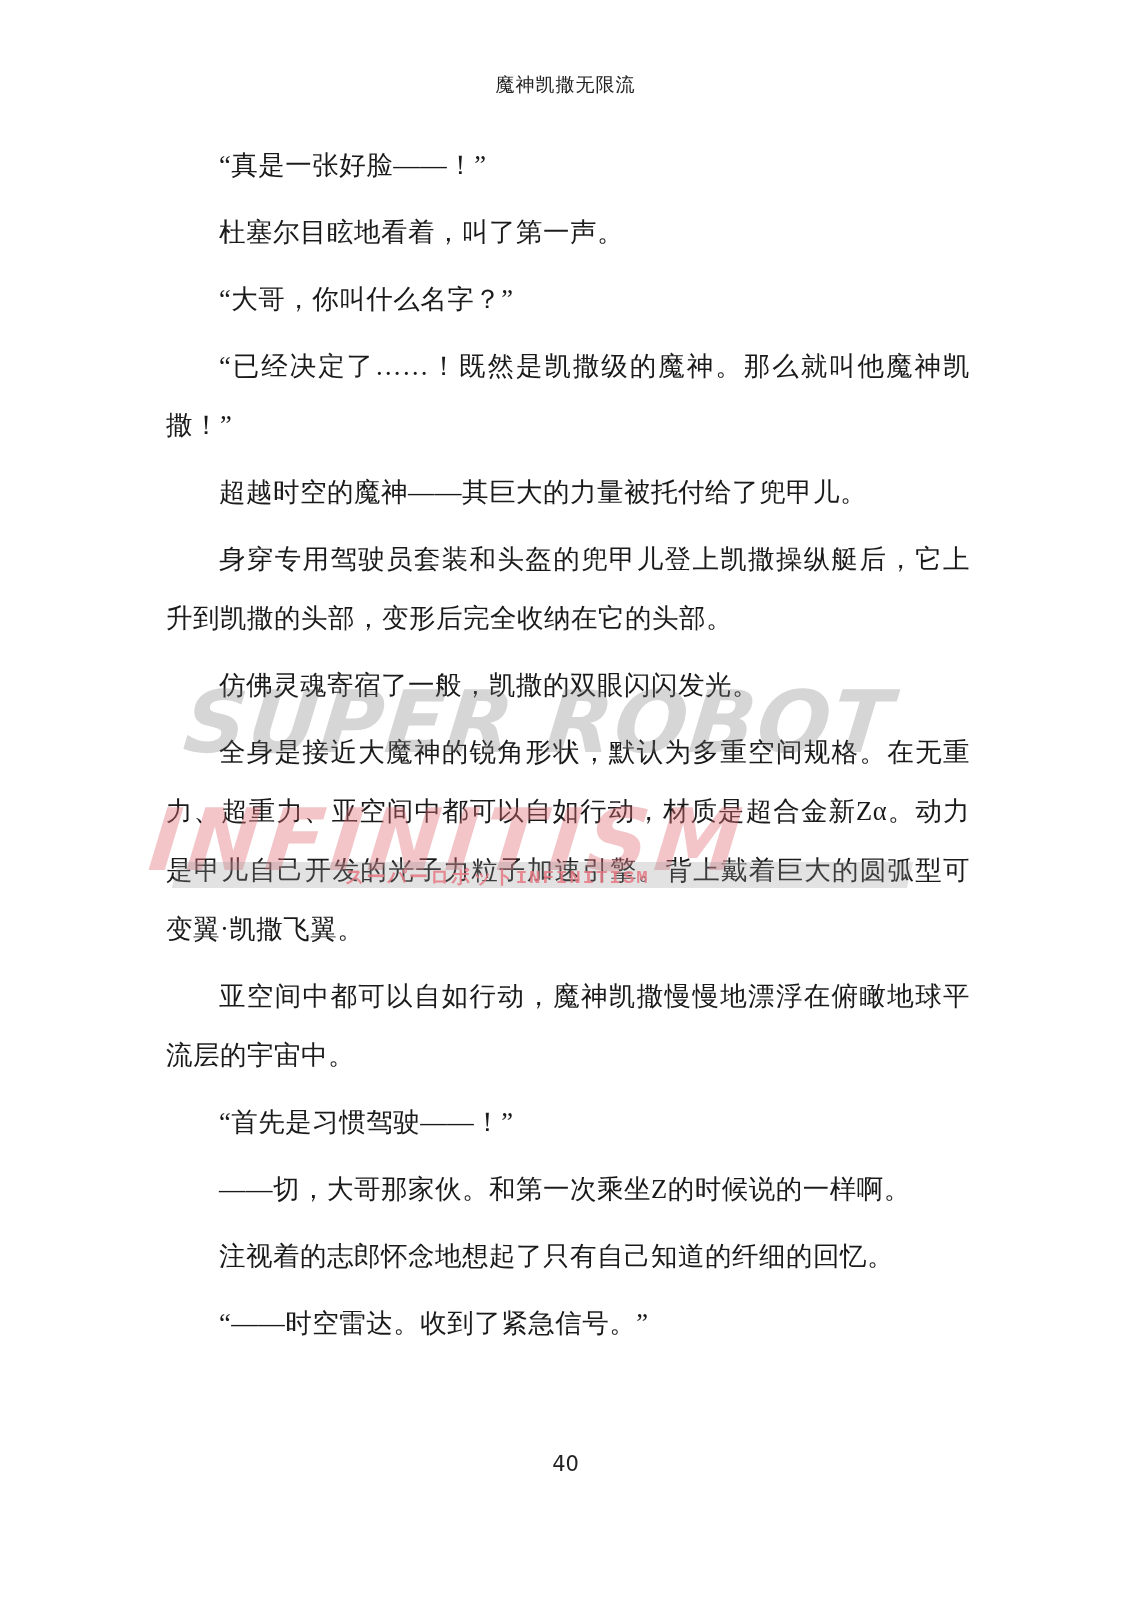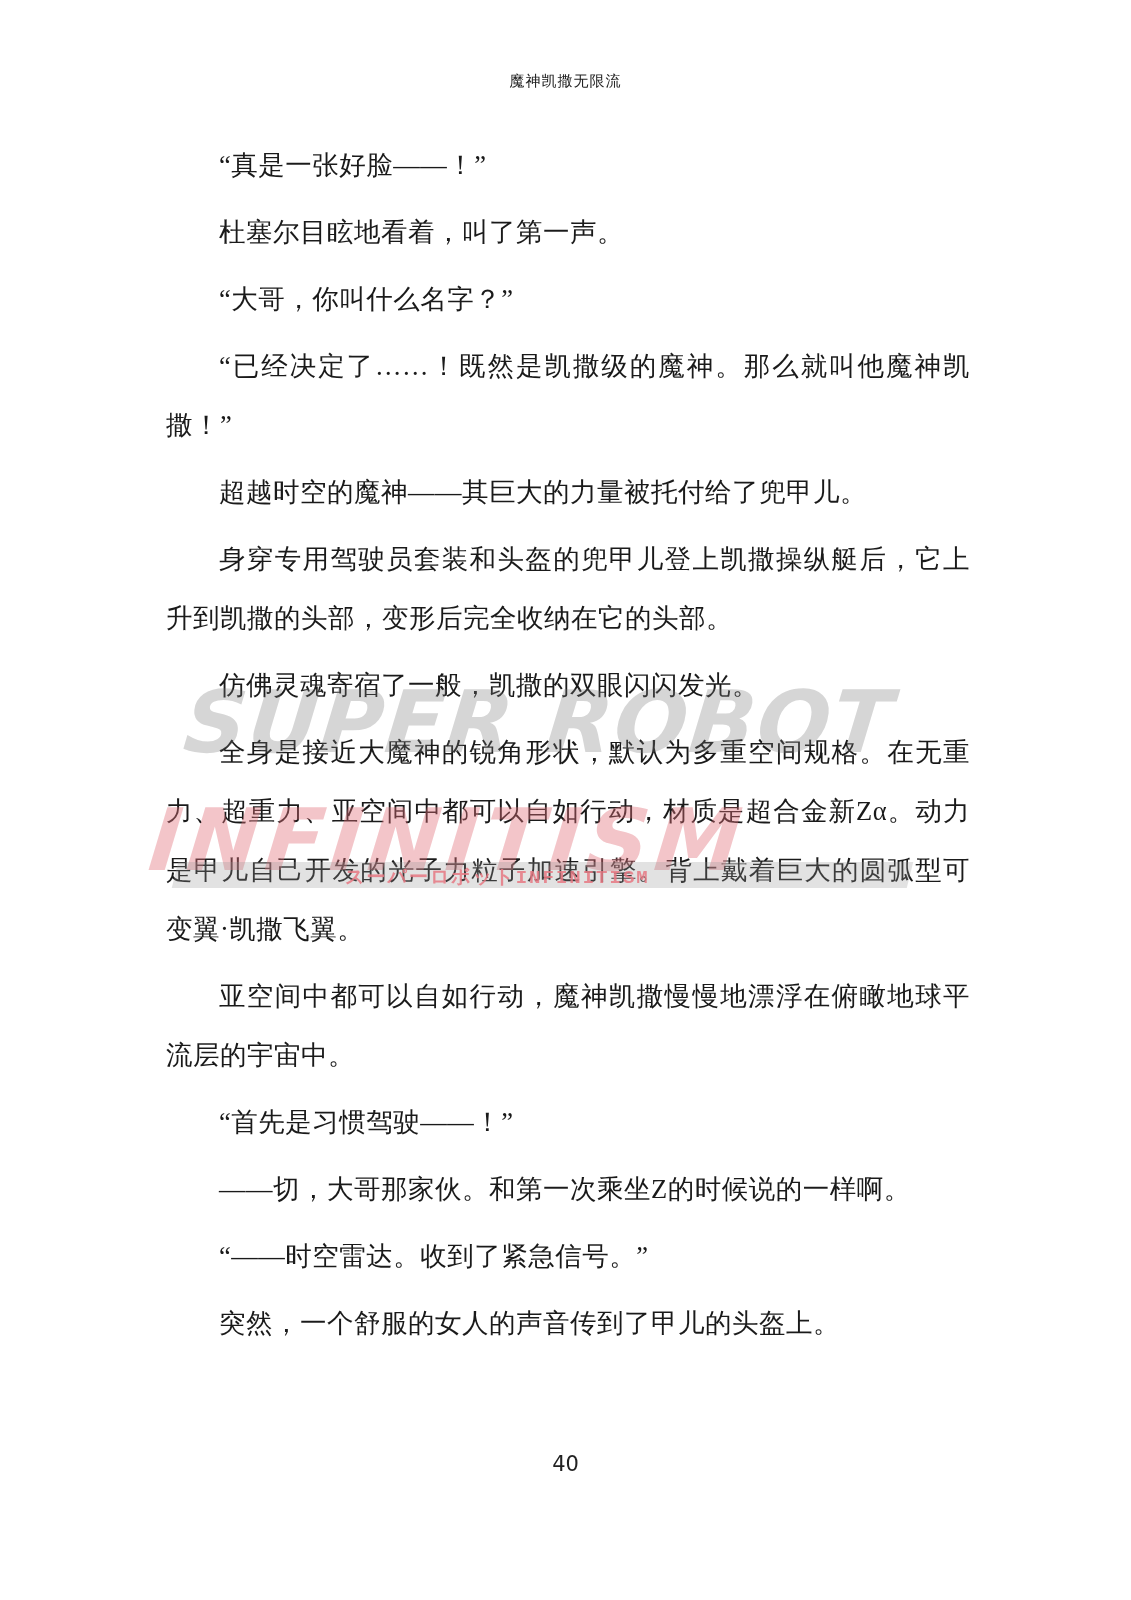--- a/index.html
+++ b/index.html
@@ -15,21 +15,21 @@
     overflow: hidden;
     font-family: "Liberation Serif", "DejaVu Serif", serif;
     color: #1a1a1a;
   }
   .header {
     position: absolute;
     top: 72px;
     left: 0;
     width: 100%;
     text-align: center;
-    font-size: 15px;
+    font-size: 19px;
     letter-spacing: 1px;
     color: #222;
     font-family: "DejaVu Sans", "Liberation Sans", sans-serif;
   }
   .content {
     position: absolute;
     top: 128px;
     left: 158px;
     width: 820px;
   }
@@ -122,22 +122,22 @@
     <p class="para">杜塞尔目眩地看着，叫了第一声。</p>
     <p class="para">“大哥，你叫什么名字？”</p>
     <p class="para">“已经决定了……！既然是凯撒级的魔神。那么就叫他魔神凯撒！”</p>
     <p class="para">超越时空的魔神——其巨大的力量被托付给了兜甲儿。</p>
     <p class="para">身穿专用驾驶员套装和头盔的兜甲儿登上凯撒操纵艇后，它上升到凯撒的头部，变形后完全收纳在它的头部。</p>
     <p class="para">仿佛灵魂寄宿了一般，凯撒的双眼闪闪发光。</p>
     <p class="para">全身是接近大魔神的锐角形状，默认为多重空间规格。在无重力、超重力、亚空间中都可以自如行动，材质是超合金新Zα。动力是甲儿自己开发的光子力粒子加速引擎。背上戴着巨大的圆弧型可变翼·凯撒飞翼。</p>
     <p class="para">亚空间中都可以自如行动，魔神凯撒慢慢地漂浮在俯瞰地球平流层的宇宙中。</p>
     <p class="para">“首先是习惯驾驶——！”</p>
     <p class="para">——切，大哥那家伙。和第一次乘坐Z的时候说的一样啊。</p>
+    <p class="para">注视着的志郎怀念地想起了只有自己知道的纤细的回忆。</p>
     <p class="para">“——时空雷达。收到了紧急信号。”</p>
-    <p class="para">突然，一个舒服的女人的声音传到了甲儿的头盔上。</p>
   </div>
 
   <div class="watermark">
     <div class="wm-top">SUPER ROBOT</div>
     <div class="wm-mid">INFINITISM</div>
     <div class="wm-bar"></div>
     <div class="wm-sub">スーパーロボットINFINITISM</div>
   </div>
 
   <div class="page-number">40</div>

